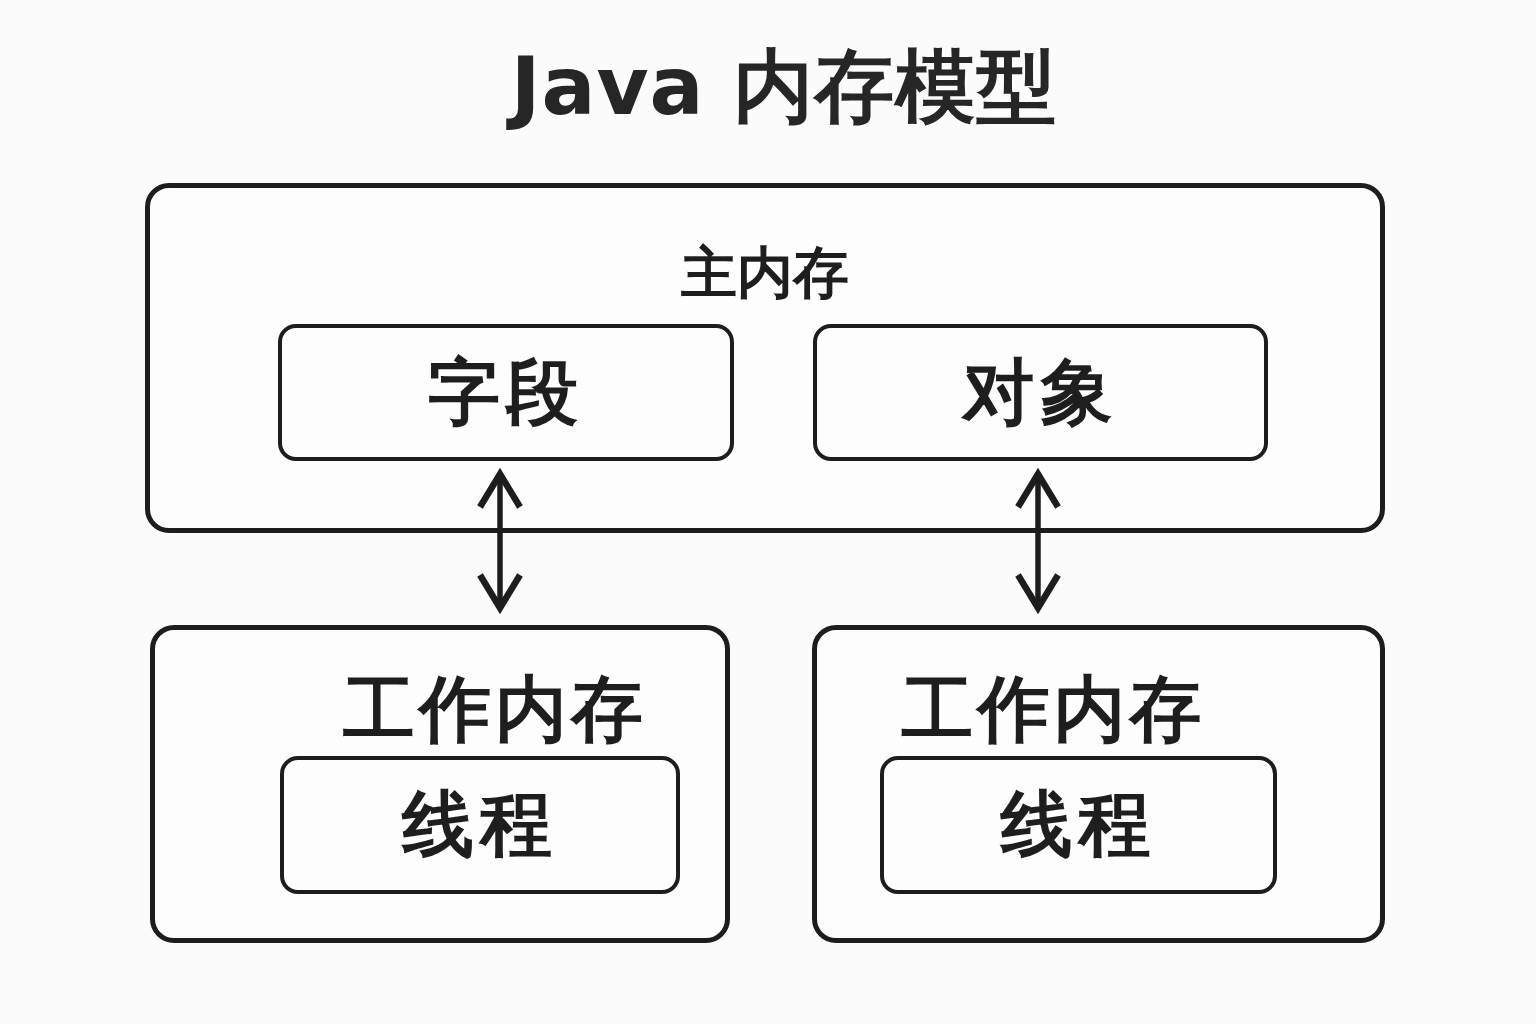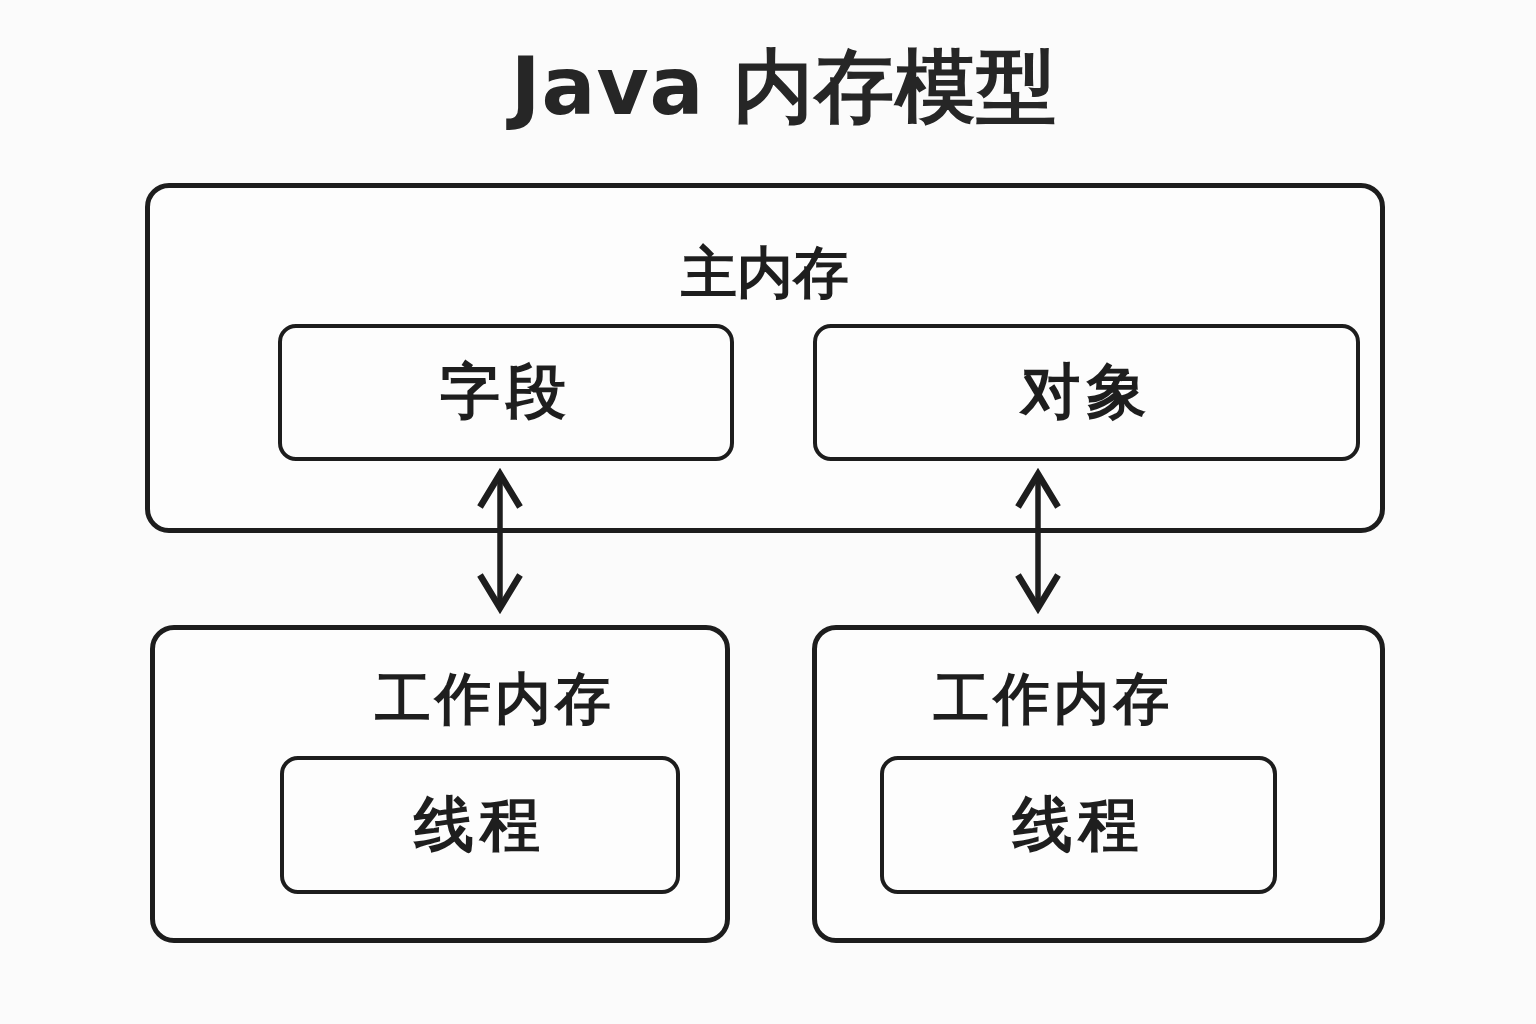--- a/index.html
+++ b/index.html
@@ -28,33 +28,33 @@
     display:flex;align-items:center;justify-content:center;
   }
 
   .main-box{left:145px;top:183px;width:1240px;height:350px;}
   .main-label{
     position:absolute;top:36px;left:0;right:0;
     text-align:center;
     font-size:56px;font-weight:700;color:#1e1e1e;margin-top:12px;
   }
   .field-box{left:128px;top:136px;width:456px;height:137px;}
-  .object-box{left:663px;top:136px;width:547px;height:137px;}
+  .object-box{left:663px;top:136px;width:455px;height:137px;}
 
   .inner-label{
-    font-size:60px;font-weight:700;color:#1e1e1e;
+    font-size:72px;font-weight:700;color:#1e1e1e;
     letter-spacing:6px;
   }
 
   .wm-box-left{left:150px;top:625px;width:580px;height:318px;}
   .wm-box-right{left:812px;top:625px;width:573px;height:318px;}
   .wm-label{
     position:absolute;top:32px;left:0;right:0;
     text-align:center;
-    font-size:56px;font-weight:700;color:#1e1e1e;
+    font-size:72px;font-weight:700;color:#1e1e1e;
     letter-spacing:4px;
   }
   .wm-label-left{transform:translateX(55px);}
   .wm-label-right{transform:translateX(-45px);}
 
   .thread-box-left{left:125px;top:126px;width:400px;height:138px;}
   .thread-box-right{left:63px;top:126px;width:397px;height:138px;}
 
   .arrow{position:absolute;width:64px;height:152px;}
   .arrow-left{left:468px;top:465px;}

